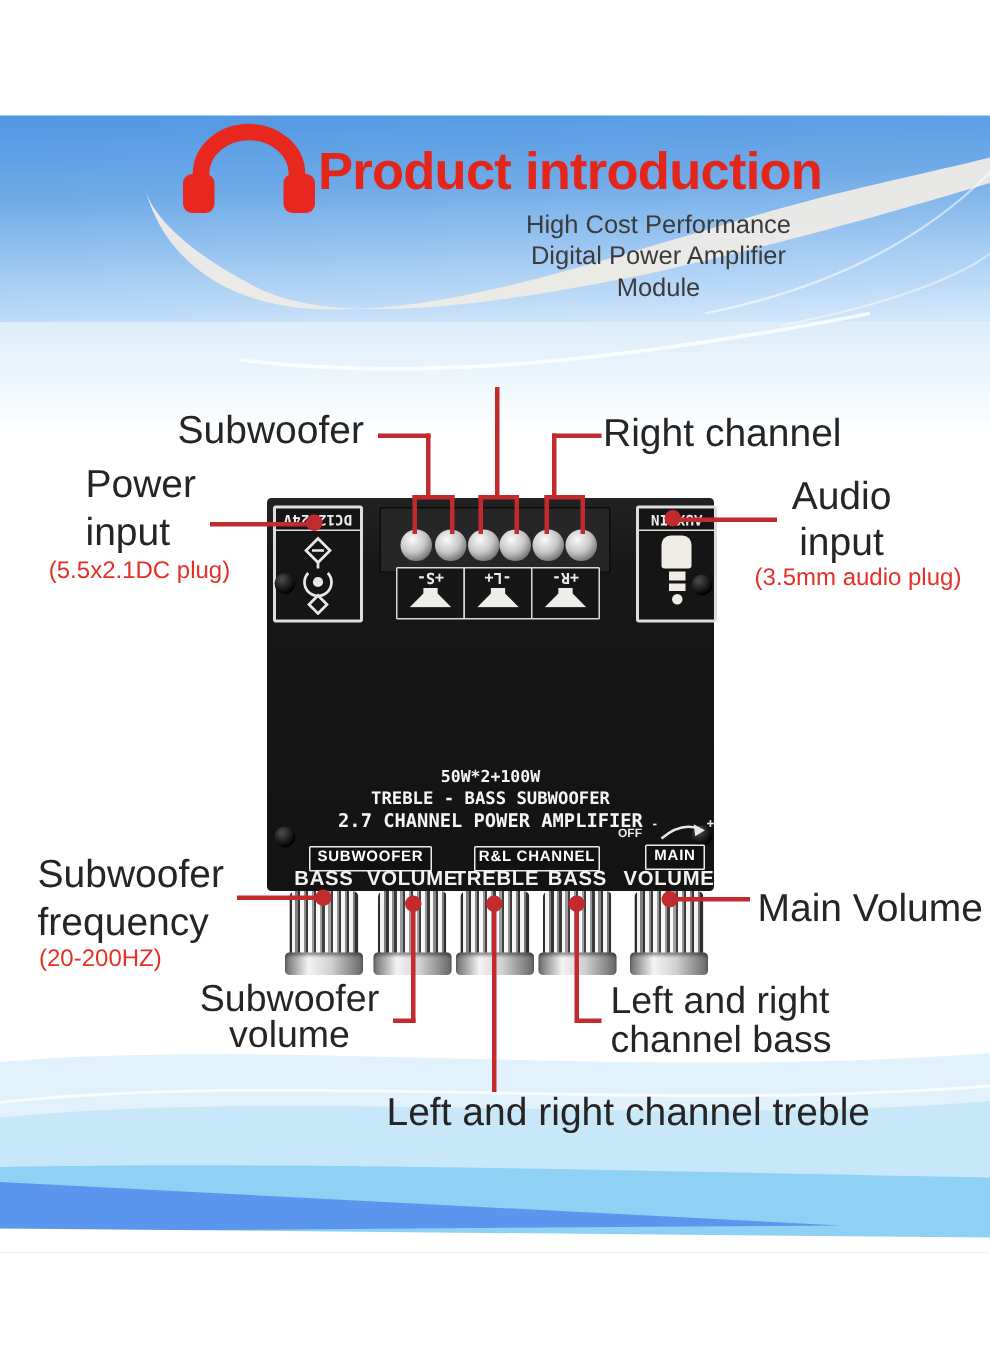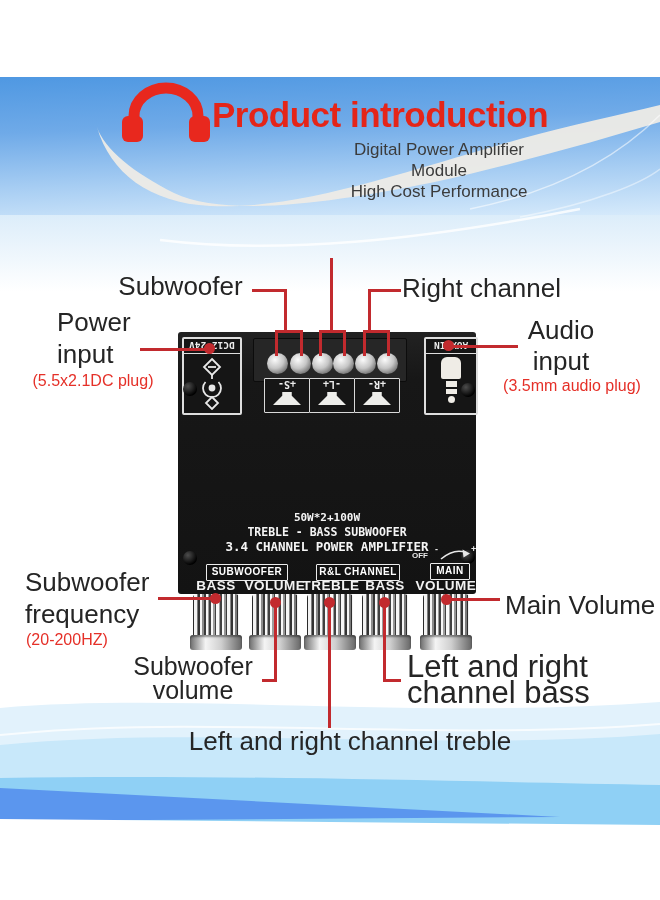--- a/index.html
+++ b/index.html
@@ -94,22 +94,22 @@
   </svg>
   <div class="headphones">
     <svg viewBox="0 0 92 60" width="92" height="60">
       <path d="M14 50 L14 34 A32 28 0 0 1 78 34 L78 50" fill="none" stroke="#e8281e" stroke-width="11"></path>
       <rect x="2" y="34" width="21" height="26" rx="6" fill="#e8281e"></rect>
       <rect x="69" y="34" width="21" height="26" rx="6" fill="#e8281e"></rect>
     </svg>
   </div>
   <div class="title">Product introduction</div>
   <div class="subtitle">
+    <div>High Cost Performance</div>
     <div>Digital Power Amplifier Module</div>
-    <div>High Cost Performance</div>
   </div>
 
   <div class="board">
     <div class="tblock">
       <div class="screw" style="left:13px"></div>
       <div class="screw" style="left:36px"></div>
       <div class="screw" style="left:58px"></div>
       <div class="screw" style="left:79px"></div>
       <div class="screw" style="left:101px"></div>
       <div class="screw" style="left:123px"></div>
@@ -152,21 +152,21 @@
       </div>
     </div>
 
     <div class="bscrew" style="left:5px;top:50px"></div>
     <div class="bscrew" style="left:283px;top:51px"></div>
     <div class="bscrew" style="left:5px;top:219px"></div>
     <div class="bscrew" style="left:283px;top:218px"></div>
 
     <div class="silk rating">50W*2+100W</div>
     <div class="silk feat1">TREBLE - BASS SUBWOOFER</div>
-    <div class="silk feat2">3.4 CHANNEL POWER AMPLIFIER</div>
+    <div class="silk feat2">2.7 CHANNEL POWER AMPLIFIER</div>
 
     <div class="group-box" style="left:28px;top:232px;width:80px">SUBWOOFER</div>
     <div class="group-box" style="left:138px;top:232px;width:82px">R&amp;L CHANNEL</div>
     <div class="group-box" style="left:252px;top:231px;width:38px">MAIN</div>
 
     <div class="knob-label" style="left:10px;width:56px">BASS</div>
     <div class="knob-label" style="left:65px;width:64px">VOLUME</div>
     <div class="knob-label" style="left:123px;width:60px">TREBLE</div>
     <div class="knob-label" style="left:182px;width:50px">BASS</div>
     <div class="knob-label" style="left:234px;width:68px">VOLUME</div>
@@ -247,26 +247,26 @@
   </div>
   <div class="ann-red" style="left:26px;top:631px">(20-200HZ)</div>
 
   <div class="ann" style="left:505px;top:590px">Main Volume</div>
 
   <div class="ann" style="left:120px;top:654px;width:146px;text-align:center;font-size:25px;line-height:24px">
     <div>Subwoofer</div>
     <div>volume</div>
   </div>
 
-  <div class="ann" style="left:407px;top:654px;font-size:31px;line-height:26px">
+  <div class="ann" style="left:407px;top:654px;font-size:25px;line-height:26px">
     <div>Left and right</div>
     <div>channel bass</div>
   </div>
 
-  <div class="ann" style="left:120px;top:726px;width:460px;text-align:center">Left and right channel treble</div>
+  <div class="ann" style="left:120px;top:726px;width:460px;text-align:right">Left and right channel treble</div>
 
   <svg class="waves" viewBox="0 0 660 145">
     <path d="M0 18 C180 2 420 30 660 12 L660 145 L0 145 Z" fill="#e2f2fc"></path>
     <path d="M0 55 C200 35 440 62 660 44 L660 145 L0 145 Z" fill="#c8e8fa"></path>
     <path d="M0 45 C200 24 430 52 660 34" fill="none" stroke="rgba(255,255,255,0.75)" stroke-width="2"></path>
     <path d="M0 88 C220 84 480 92 660 95 L660 145 L0 145 Z" fill="#8fd0f5"></path>
     <path d="M0 98 L560 127 L0 131 Z" fill="#5b96ee"></path>
     <path d="M0 129 L660 135 L660 145 L0 145 Z" fill="#ffffff"></path>
   </svg>
 

